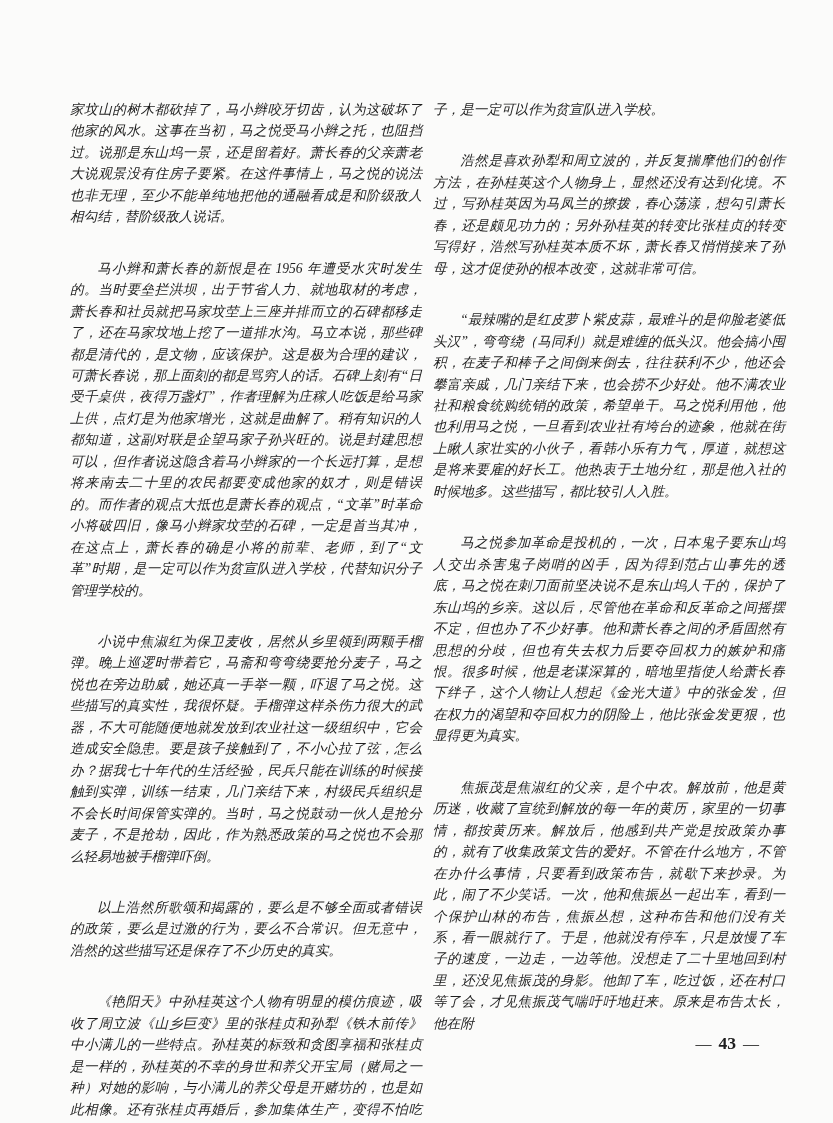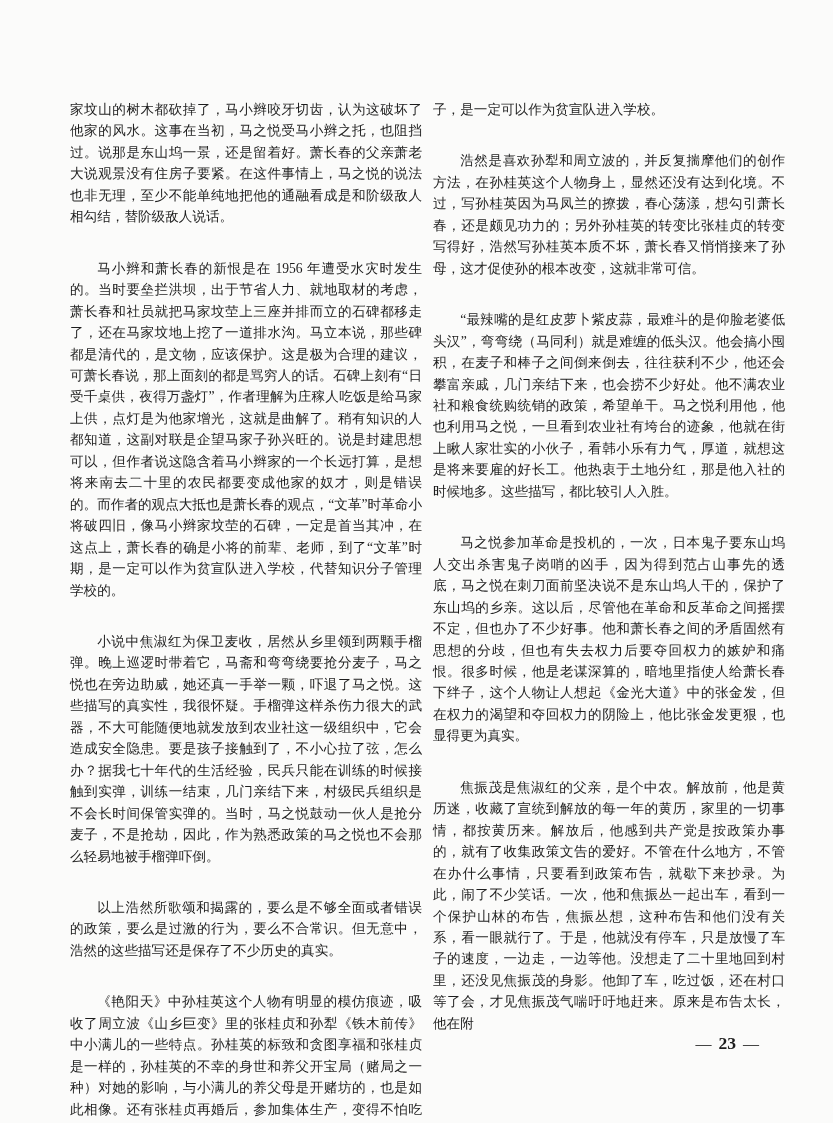--- a/index.html
+++ b/index.html
@@ -22,20 +22,21 @@
   }
   .column { width: 352px; }
   .column p {
     margin: 0;
     font-size: 13.6px;
     line-height: 21.45px;
     text-align: justify;
     text-justify: inter-ideograph;
     color: #1d1d1d;
     overflow-wrap: break-word;
+    font-style: italic;
   }
   .column p.indent { text-indent: 2em; margin-top: 30px; }
   .page-footer {
     position: absolute;
     top: 1035px; right: 74px;
     display: flex;
     align-items: center;
     gap: 7px;
     color: #1d1d1d;
   }
@@ -70,17 +71,17 @@
       <p class="indent">浩然是喜欢孙犁和周立波的，并反复揣摩他们的创作方法，在孙桂英这个人物身上，显然还没有达到化境。不过，写孙桂英因为马凤兰的撩拨，春心荡漾，想勾引萧长春，还是颇见功力的；另外孙桂英的转变比张桂贞的转变写得好，浩然写孙桂英本质不坏，萧长春又悄悄接来了孙母，这才促使孙的根本改变，这就非常可信。</p>
       <p class="indent">“最辣嘴的是红皮萝卜紫皮蒜，最难斗的是仰脸老婆低头汉”，弯弯绕（马同利）就是难缠的低头汉。他会搞小囤积，在麦子和棒子之间倒来倒去，往往获利不少，他还会攀富亲戚，几门亲结下来，也会捞不少好处。他不满农业社和粮食统购统销的政策，希望单干。马之悦利用他，他也利用马之悦，一旦看到农业社有垮台的迹象，他就在街上瞅人家壮实的小伙子，看韩小乐有力气，厚道，就想这是将来要雇的好长工。他热衷于土地分红，那是他入社的时候地多。这些描写，都比较引人入胜。</p>
       <p class="indent">马之悦参加革命是投机的，一次，日本鬼子要东山坞人交出杀害鬼子岗哨的凶手，因为得到范占山事先的透底，马之悦在刺刀面前坚决说不是东山坞人干的，保护了东山坞的乡亲。这以后，尽管他在革命和反革命之间摇摆不定，但也办了不少好事。他和萧长春之间的矛盾固然有思想的分歧，但也有失去权力后要夺回权力的嫉妒和痛恨。很多时候，他是老谋深算的，暗地里指使人给萧长春下绊子，这个人物让人想起《金光大道》中的张金发，但在权力的渴望和夺回权力的阴险上，他比张金发更狠，也显得更为真实。</p>
       <p class="indent">焦振茂是焦淑红的父亲，是个中农。解放前，他是黄历迷，收藏了宣统到解放的每一年的黄历，家里的一切事情，都按黄历来。解放后，他感到共产党是按政策办事的，就有了收集政策文告的爱好。不管在什么地方，不管在办什么事情，只要看到政策布告，就歇下来抄录。为此，闹了不少笑话。一次，他和焦振丛一起出车，看到一个保护山林的布告，焦振丛想，这种布告和他们没有关系，看一眼就行了。于是，他就没有停车，只是放慢了车子的速度，一边走，一边等他。没想走了二十里地回到村里，还没见焦振茂的身影。他卸了车，吃过饭，还在村口等了会，才见焦振茂气喘吁吁地赶来。原来是布告太长，他在附</p>
     </div>
 
   </div>
 
   <div class="page-footer">
     <span class="dash">—</span>
-    <span class="num">23</span>
+    <span class="num">43</span>
     <span class="dash">—</span>
   </div>
 
 </div>
 
 </body></html>

